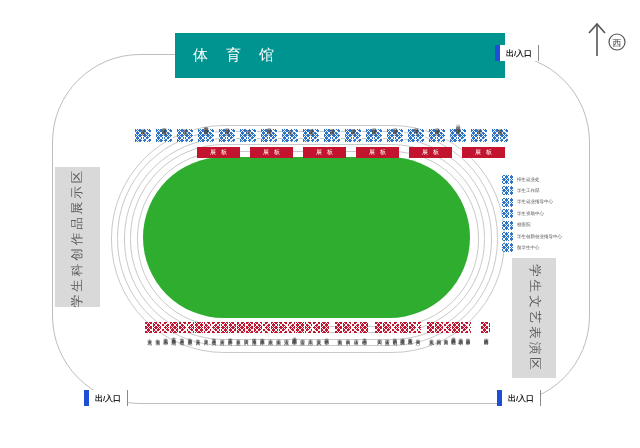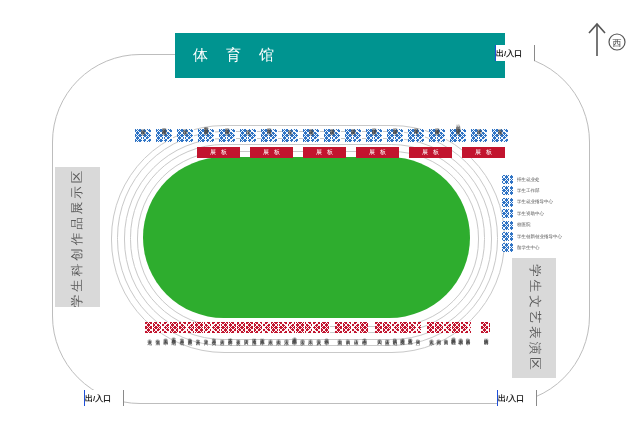--- a/index.html
+++ b/index.html
@@ -13,21 +13,21 @@
   .ring{position:absolute;border:1px solid #c9c9c9;z-index:1;}
   
   .field{left:143px;top:157px;width:327px;height:161px;background:#2ead2e;
          border-radius:81px;z-index:2;}
   
   .banner{left:175px;top:33px;width:330px;height:45px;background:#009490;z-index:3;
           display:flex;align-items:center;justify-content:flex-start;}
   .banner span{color:#fff;font-size:15px;letter-spacing:18px;padding-left:18px;}
   
   .gate{width:38px;height:16px;background:#fff;z-index:4;display:flex;align-items:center;
-        border-left:1px solid #1d4ed8;border-right:1px solid #8a8a8a;}
+        justify-content:center;border-left:5px solid #1d4ed8;border-right:1px solid #8a8a8a;}
   .gate span{font-size:8px;font-weight:bold;color:#222;white-space:nowrap;}
   .gate-tr{left:495px;top:45px;}
   .gate-bl{left:84px;top:390px;}
   .gate-br{left:497px;top:390px;}
   
   .zone{background:#d9d9d9;z-index:3;display:flex;align-items:center;justify-content:center;}
   .zone-left{left:55px;top:167px;width:45px;height:140px;}
   .zone-right{left:512px;top:258px;width:44px;height:120px;}
   .zone span{font-size:12.5px;color:#5a5a5a;letter-spacing:3px;white-space:nowrap;}
   .zone-left span{transform:rotate(-90deg);}

